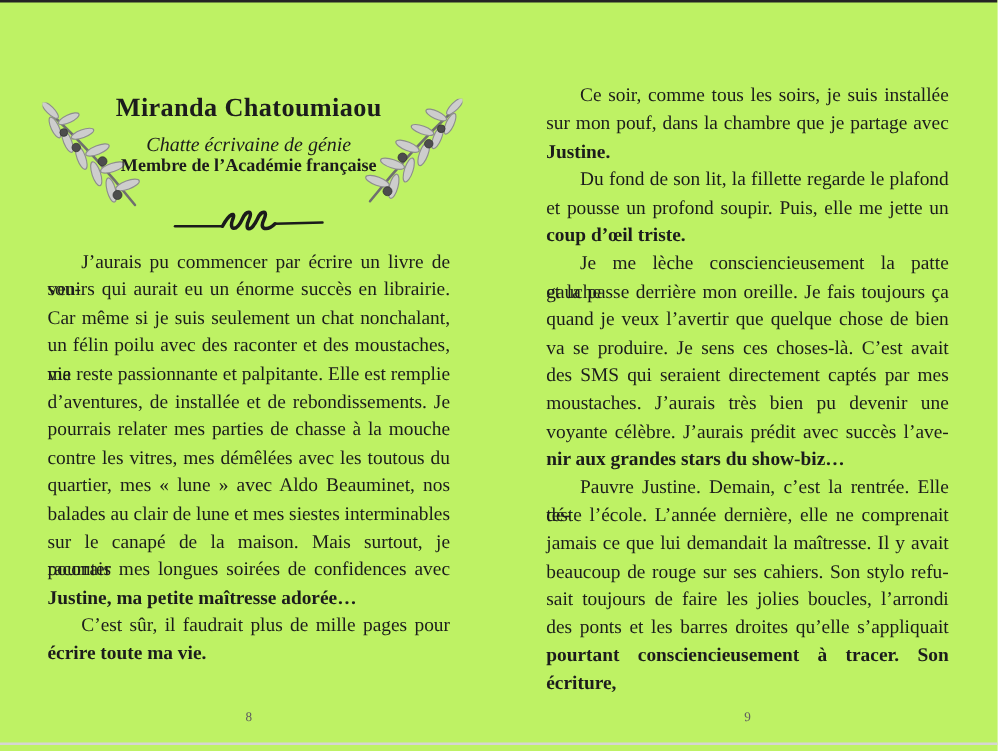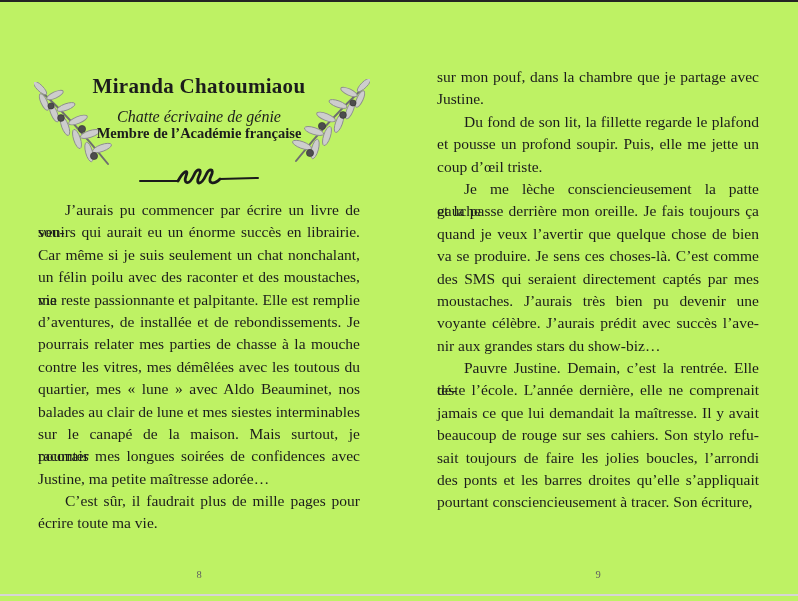--- a/index.html
+++ b/index.html
@@ -61,21 +61,21 @@
   .page-left  .body-text { top: 199px; }
   .page-right .body-text { top: 66px; }
   .line {
     text-align: justify;
     text-align-last: justify;
     white-space: normal;
     height: 22.4px;
     overflow: visible;
   }
   .line.indent { text-indent: 27px; }
-  .line.end { text-align-last: left; }
+  .line.end { text-align-last: left; font-weight: bold; }
 
   .folio {
     position: absolute; top: 569px; left: 0; width: 100%;
     text-align: center; font-size: 10.5px; color: #5f5d60;
   }
 </style>
 </head>
 <body>
 
 <div class="spread">
@@ -163,29 +163,30 @@
         <div class="line end">Justine, ma petite maîtresse adorée…</div>
         <div class="line indent">C’est sûr, il faudrait plus de mille pages pour</div>
         <div class="line end">écrire toute ma vie.</div>
       </div>
 
     <div class="folio">8</div>
   </div>
 
   <div class="page page-right">
     <div class="body-text">
+        <div class="line indent">Ce soir, comme tous les soirs, je suis installée</div>
         <div class="line">sur mon pouf, dans la chambre que je partage avec</div>
         <div class="line end">Justine.</div>
         <div class="line indent">Du fond de son lit, la fillette regarde le plafond</div>
         <div class="line">et pousse un profond soupir. Puis, elle me jette un</div>
         <div class="line end">coup d’œil triste.</div>
         <div class="line indent">Je me lèche consciencieusement la patte gauche</div>
         <div class="line">et la passe derrière mon oreille. Je fais toujours ça</div>
         <div class="line">quand je veux l’avertir que quelque chose de bien</div>
-        <div class="line">va se produire. Je sens ces choses-là. C’est comme</div>
+        <div class="line">va se produire. Je sens ces choses-là. C’est avait</div>
         <div class="line">des SMS qui seraient directement captés par mes</div>
         <div class="line">moustaches. J’aurais très bien pu devenir une</div>
         <div class="line">voyante célèbre. J’aurais prédit avec succès l’ave-</div>
         <div class="line end">nir aux grandes stars du show-biz…</div>
         <div class="line indent">Pauvre Justine. Demain, c’est la rentrée. Elle dé-</div>
         <div class="line">teste l’école. L’année dernière, elle ne comprenait</div>
         <div class="line">jamais ce que lui demandait la maîtresse. Il y avait</div>
         <div class="line">beaucoup de rouge sur ses cahiers. Son stylo refu-</div>
         <div class="line">sait toujours de faire les jolies boucles, l’arrondi</div>
         <div class="line">des ponts et les barres droites qu’elle s’appliquait</div>

